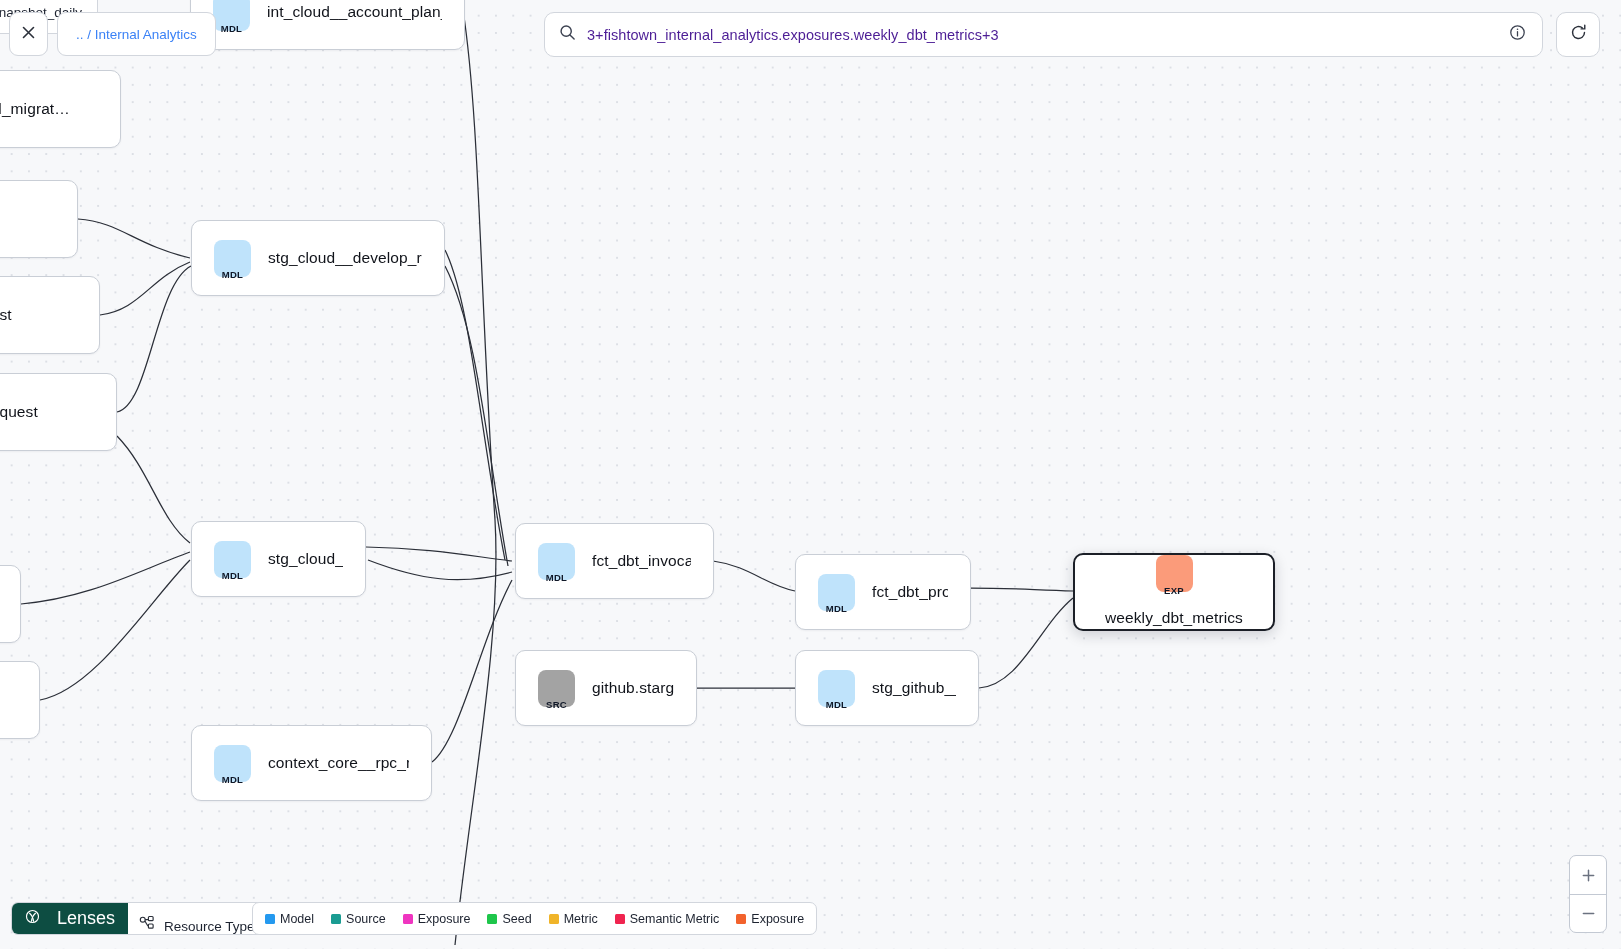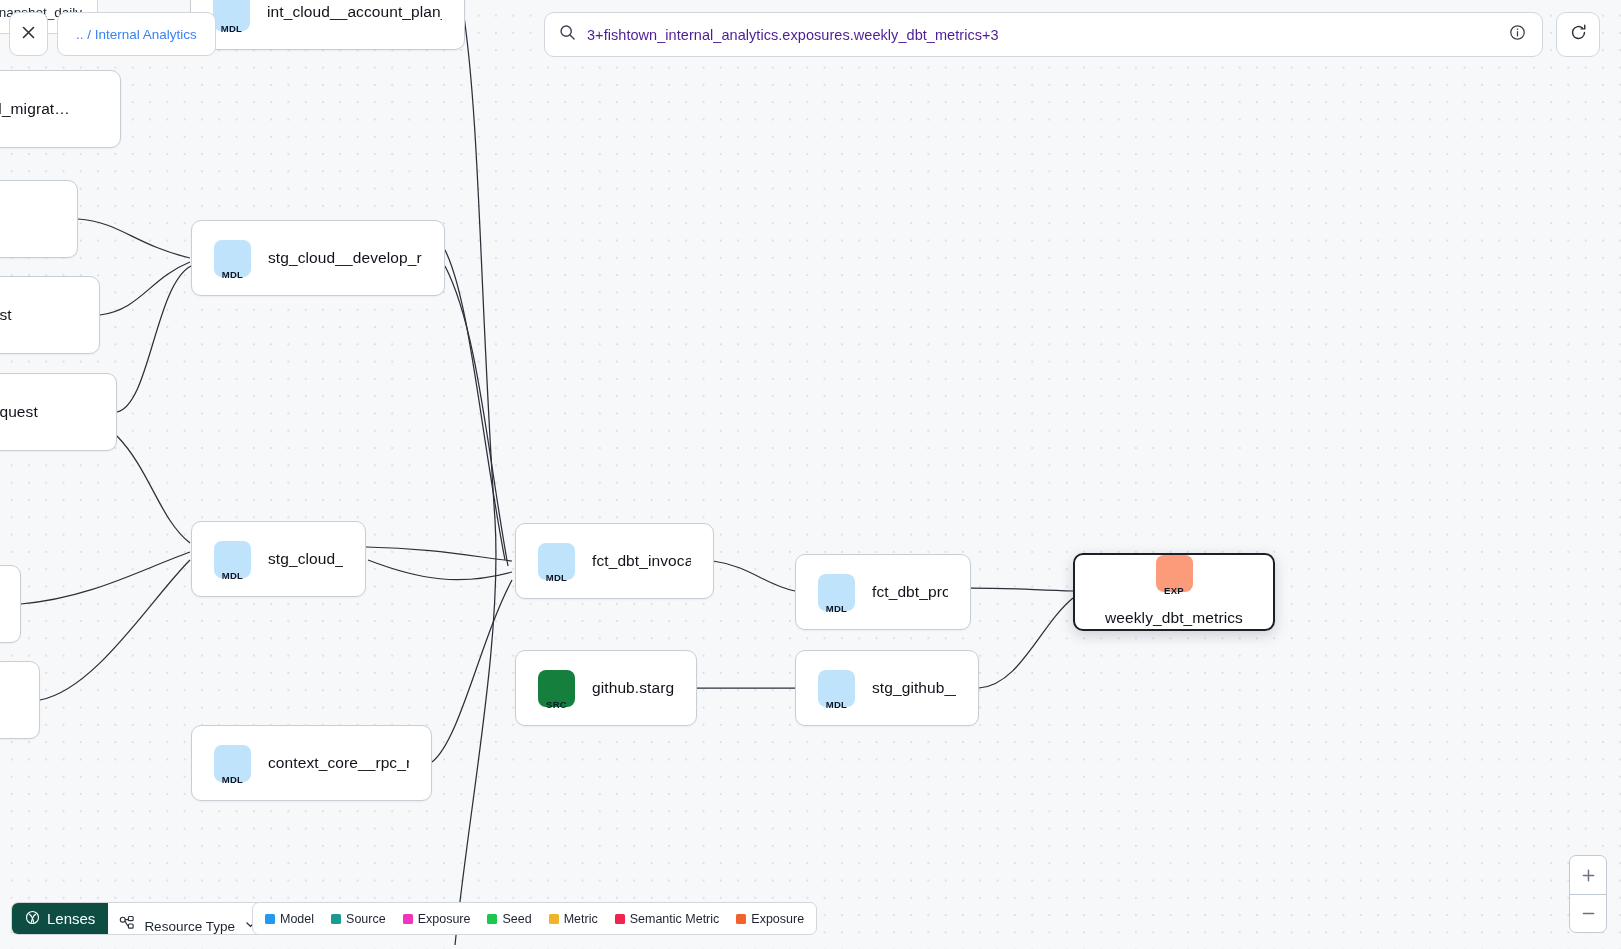--- a/index.html
+++ b/index.html
@@ -63,21 +63,21 @@
   .badge svg { display: block; }
   .badge-txt {
     font-size: 9.5px;
     font-weight: 600;
     letter-spacing: .3px;
     line-height: 10px;
     color: #101828;
     margin-top: 32px;
   }
   .badge.mdl { background: #bfe3fb; }
-  .badge.src { background: #15803d; }
+  .badge.src { background: #a3a3a3; }
   .badge.exp { background: #fb9b7a; }
 
   
   .tab-close {
     position: absolute;
     left: 9px; top: 12px;
     width: 39px; height: 44px;
     background: #fff;
     border: 1px solid #d2d6dd;
     border-radius: 9px;
@@ -157,23 +157,23 @@
   .lenses-group {
     display: flex;
     border-radius: 7px;
     overflow: hidden;
     border: 1px solid #d2d6dd;
     background: #fff;
   }
   .lenses-btn {
     background: #0d4d42;
     color: #fff;
-    display: flex; align-items: center; gap: 7px;
+    display: flex; align-items: center; gap: 17px;
     padding: 0 13px;
-    font-size: 15px;
+    font-size: 18px;
   }
   .restype-btn {
     background: #fff;
     color: #1d2330;
     display: flex; align-items: flex-end; gap: 9px;
     padding: 0 12px 0 11px;
     font-size: 13.5px;
   }
   .legend {
     position: absolute;

